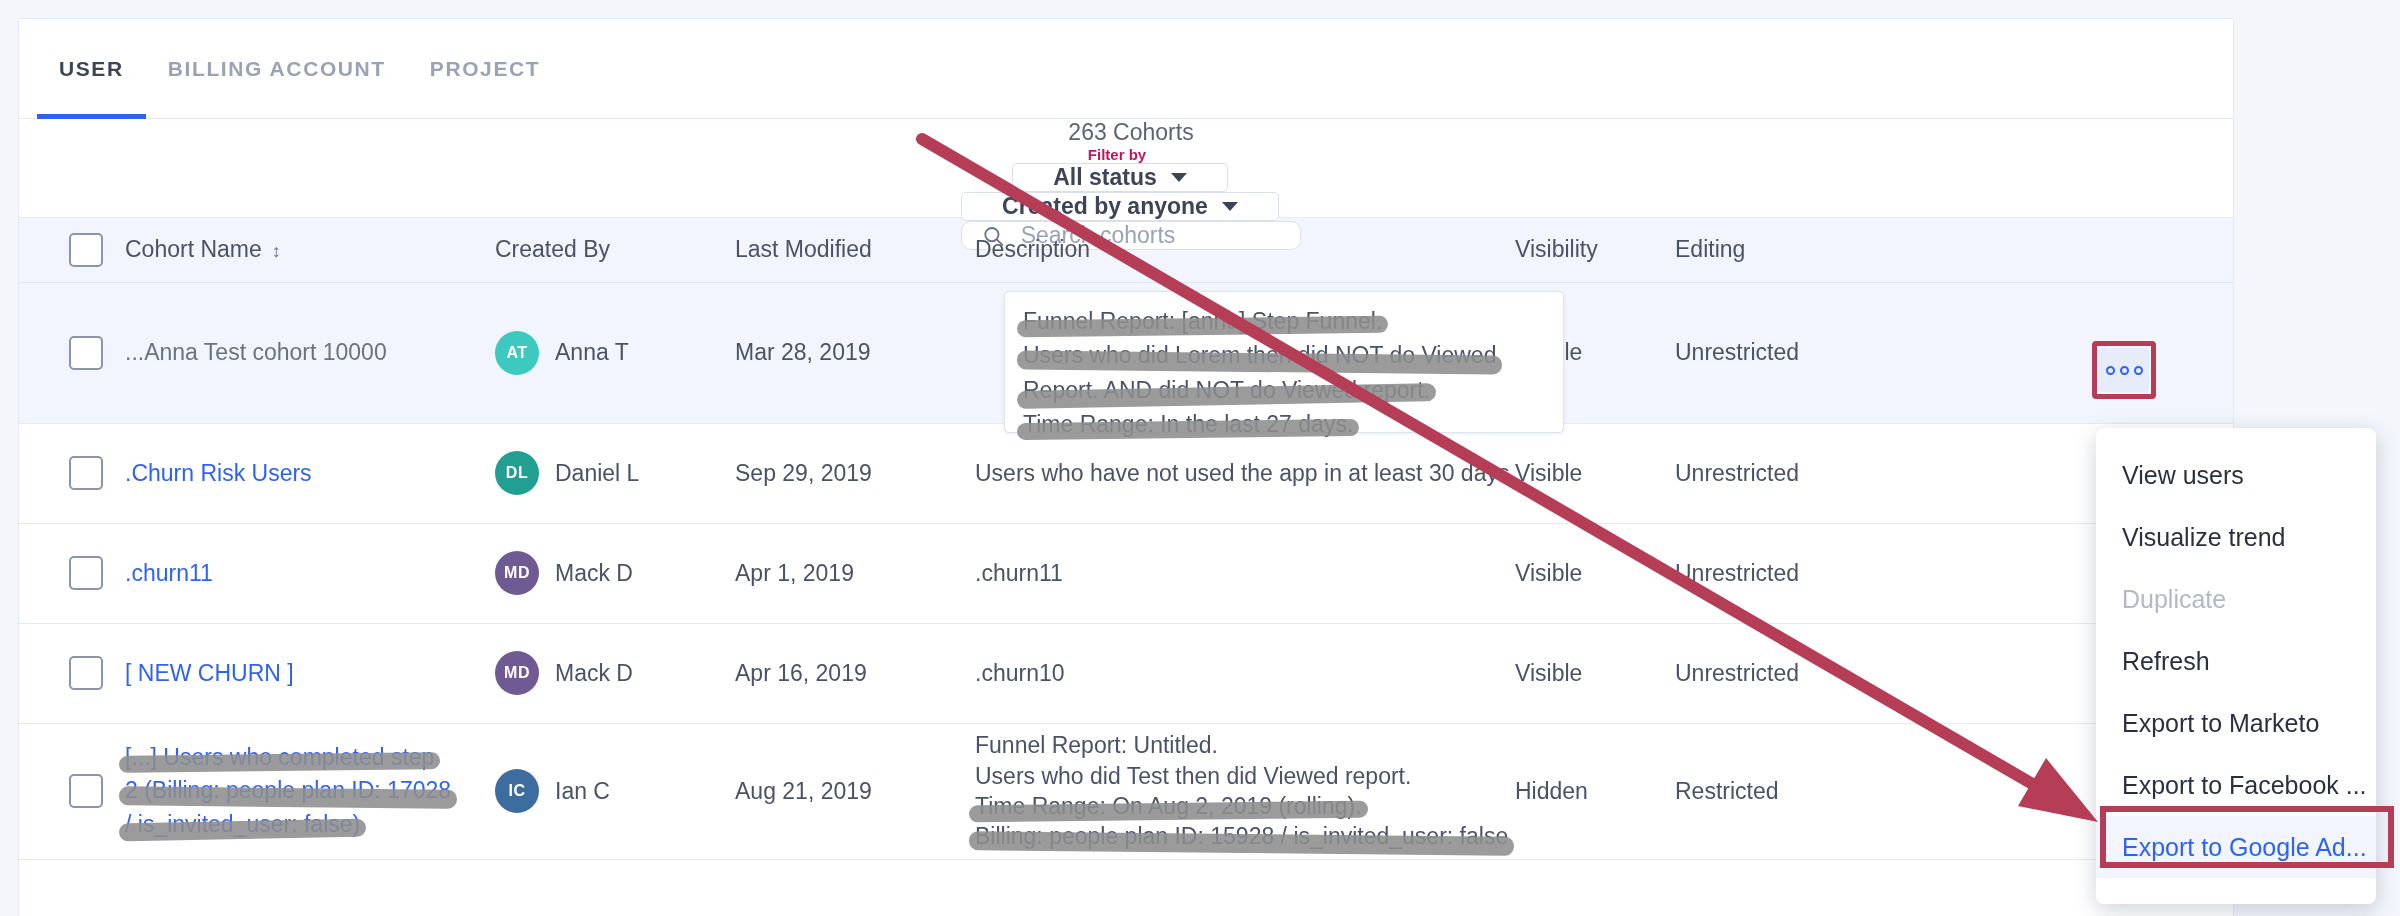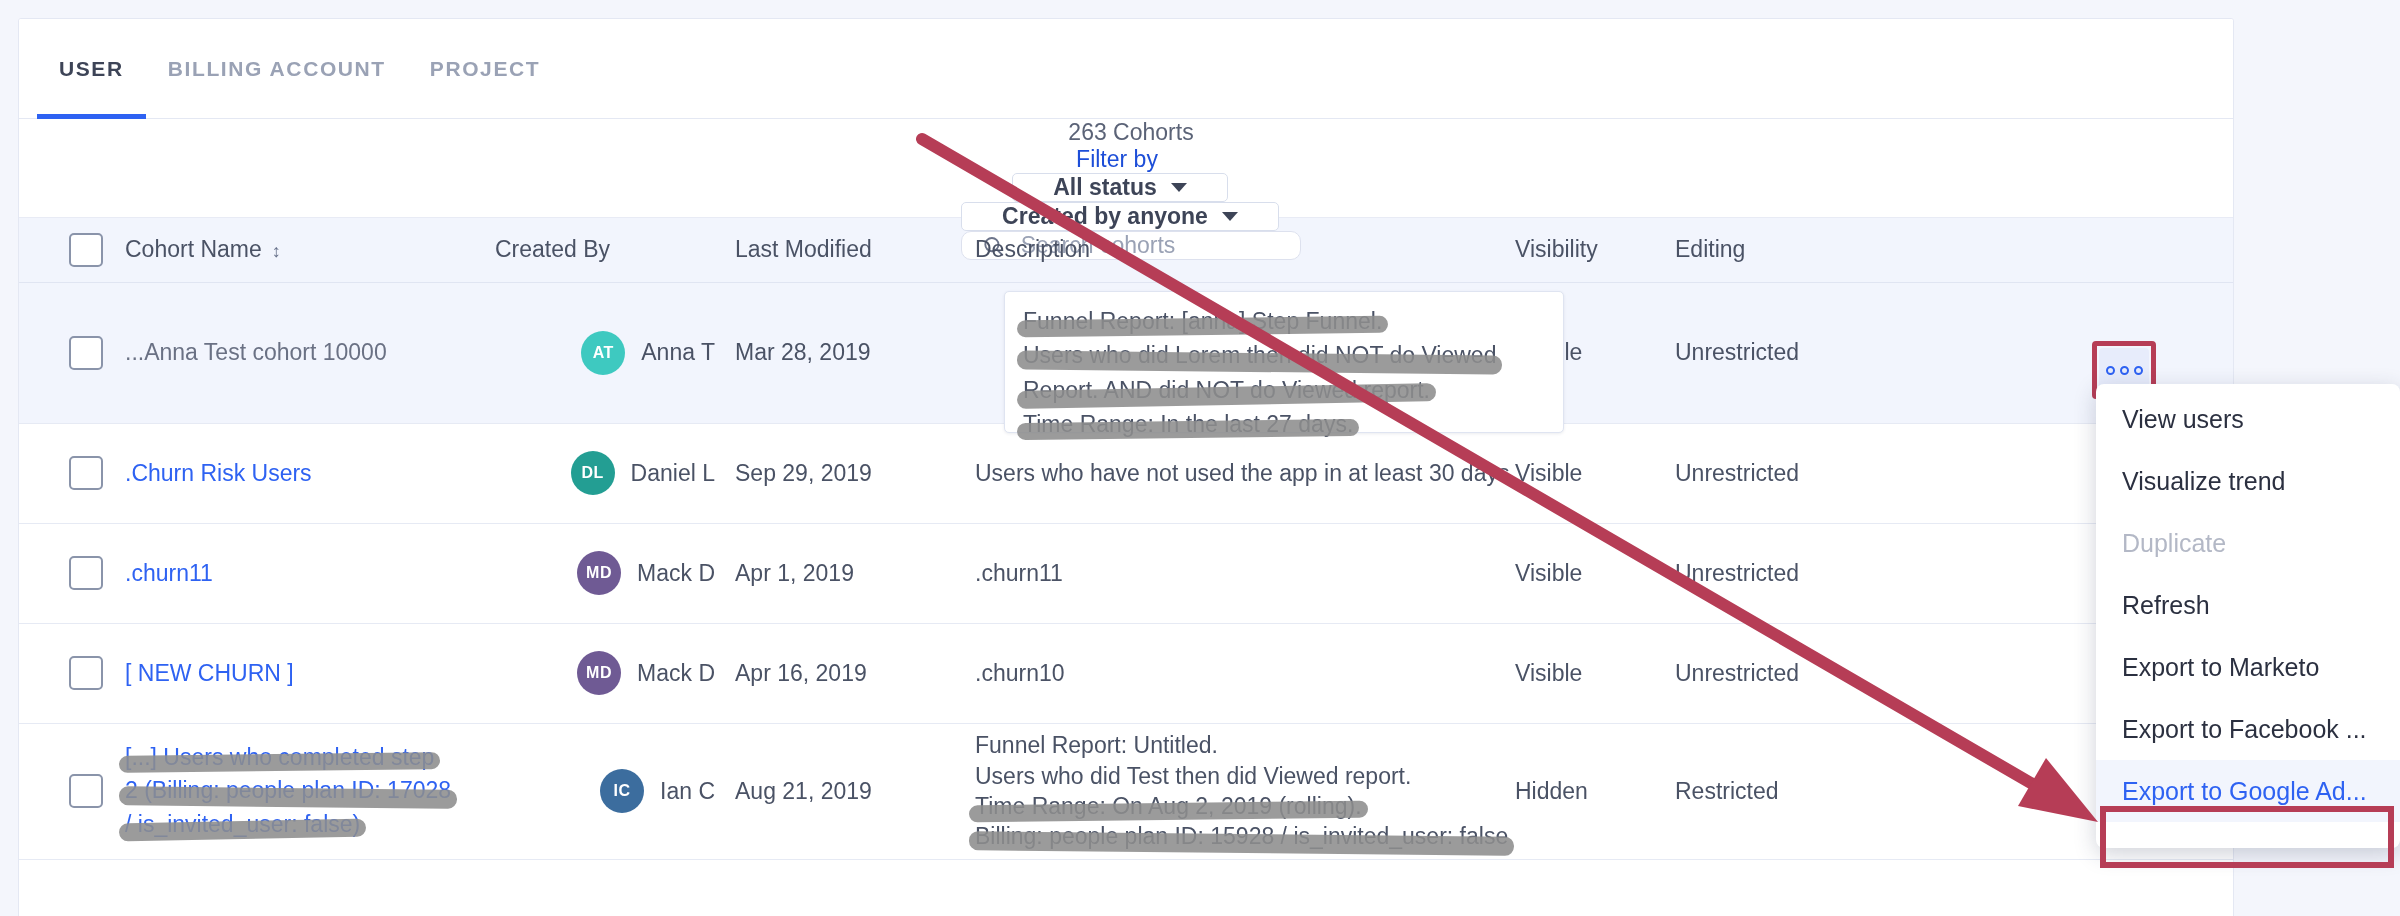--- a/index.html
+++ b/index.html
@@ -52,21 +52,21 @@
   .filterbar {
     height:99px;
     display:flex; align-items:center;
     padding:0 30px 0 40px;
     border-bottom:1px solid #e8ebf5;
     background:#fff;
     flex-direction:column;
   }
   .cohort-count { font-size:23px; color:#5b6377; white-space:nowrap; }
   .vdiv { width:1px; height:52px; background:#e1e5f0; margin:0 30px; }
-  .filter-label { font-size:23px; color:#1d4ed8; margin-right:28px; white-space:nowrap; }
+  .filter-label { font-size:15px; color:#be185d; margin-right:28px; white-space:nowrap;font-weight:bold; }
   .dropdown {
     height:56px;
     border:1px solid #d8dEEC;
     border-radius:5px;
     background:#fff;
     display:flex; align-items:center;
     padding:0 40px;
     font-size:23px;
     font-weight:bold;
     color:#3d4457;
@@ -143,21 +143,21 @@
   }
   tbody tr.highlight td { background:#f2f5fd; }
   tbody tr td.cell-chk { padding-left:50px; }
   .row-h1 { height:141px; }
   .row-h  { height:100px; }
   .row-h2 { height:136px; }
 
   .name-link { color:#2e62f2; cursor:pointer; }
   .name-plain { color:#6a7184; }
 
-  .byline { display:flex; align-items:center;justify-content:flex-end; }
+  .byline { display:flex; align-items:center; }
   .avatar {
     width:44px; height:44px;
     border-radius:50%;
     color:#fff;
     font-size:16px;
     font-weight:bold;
     display:flex; align-items:center; justify-content:center;
     margin-right:16px;
     flex:0 0 auto;
     letter-spacing:.5px;
@@ -219,26 +219,26 @@
     width:64px; height:58px;
     border:5px solid #b63d56;
     border-radius:4px;
     z-index:26;
     pointer-events:none;
   }
 
   
   .ctxmenu {
     position:absolute;
-    left:2096px; top:384px;
-    width:304px;
+    left:2096px; top:428px;
+    width:280px;
     background:#fff;
     border-radius:8px;
     box-shadow:0 6px 22px rgba(40,50,80,.22);
-    padding:4px 0 0 0;
+    padding:16px 0 0 0;
     z-index:40;
     overflow:hidden;
   }
   .ctxitem {
     height:62px;
     display:flex; align-items:center;
     padding:0 26px;
     font-size:25px;
     color:#2b3040;
     cursor:pointer;

